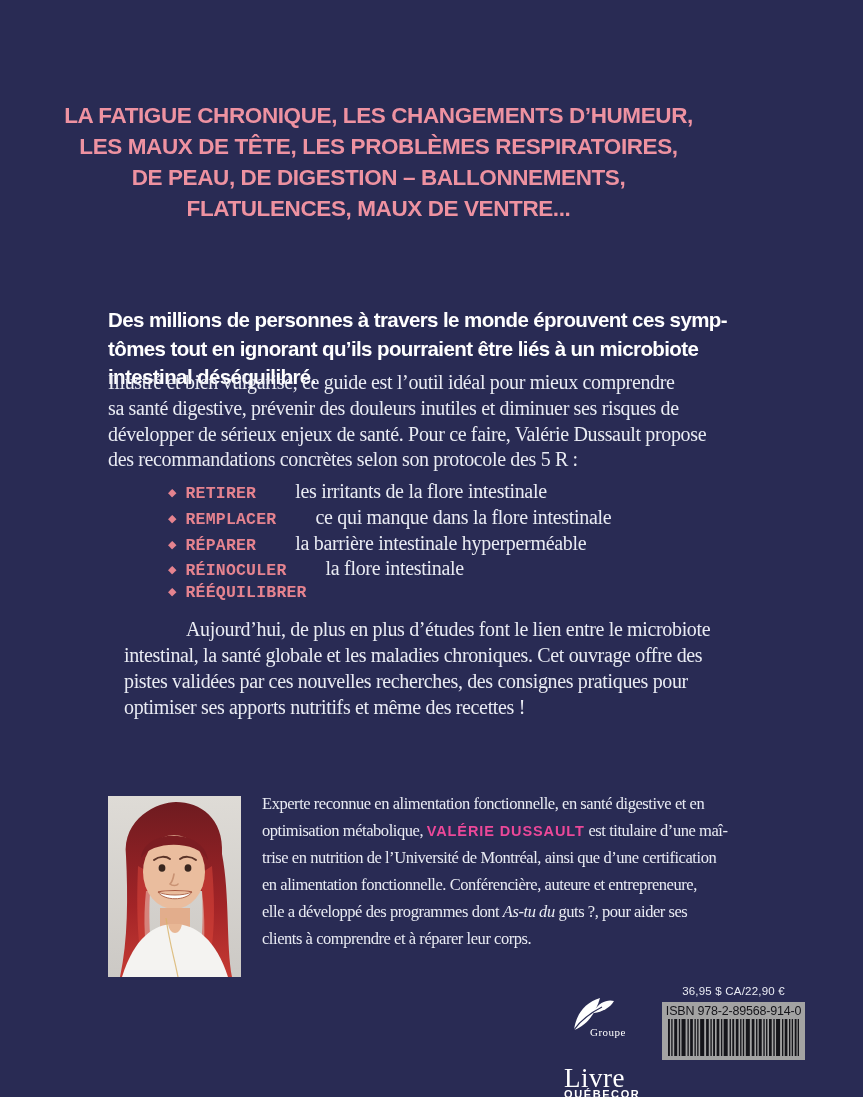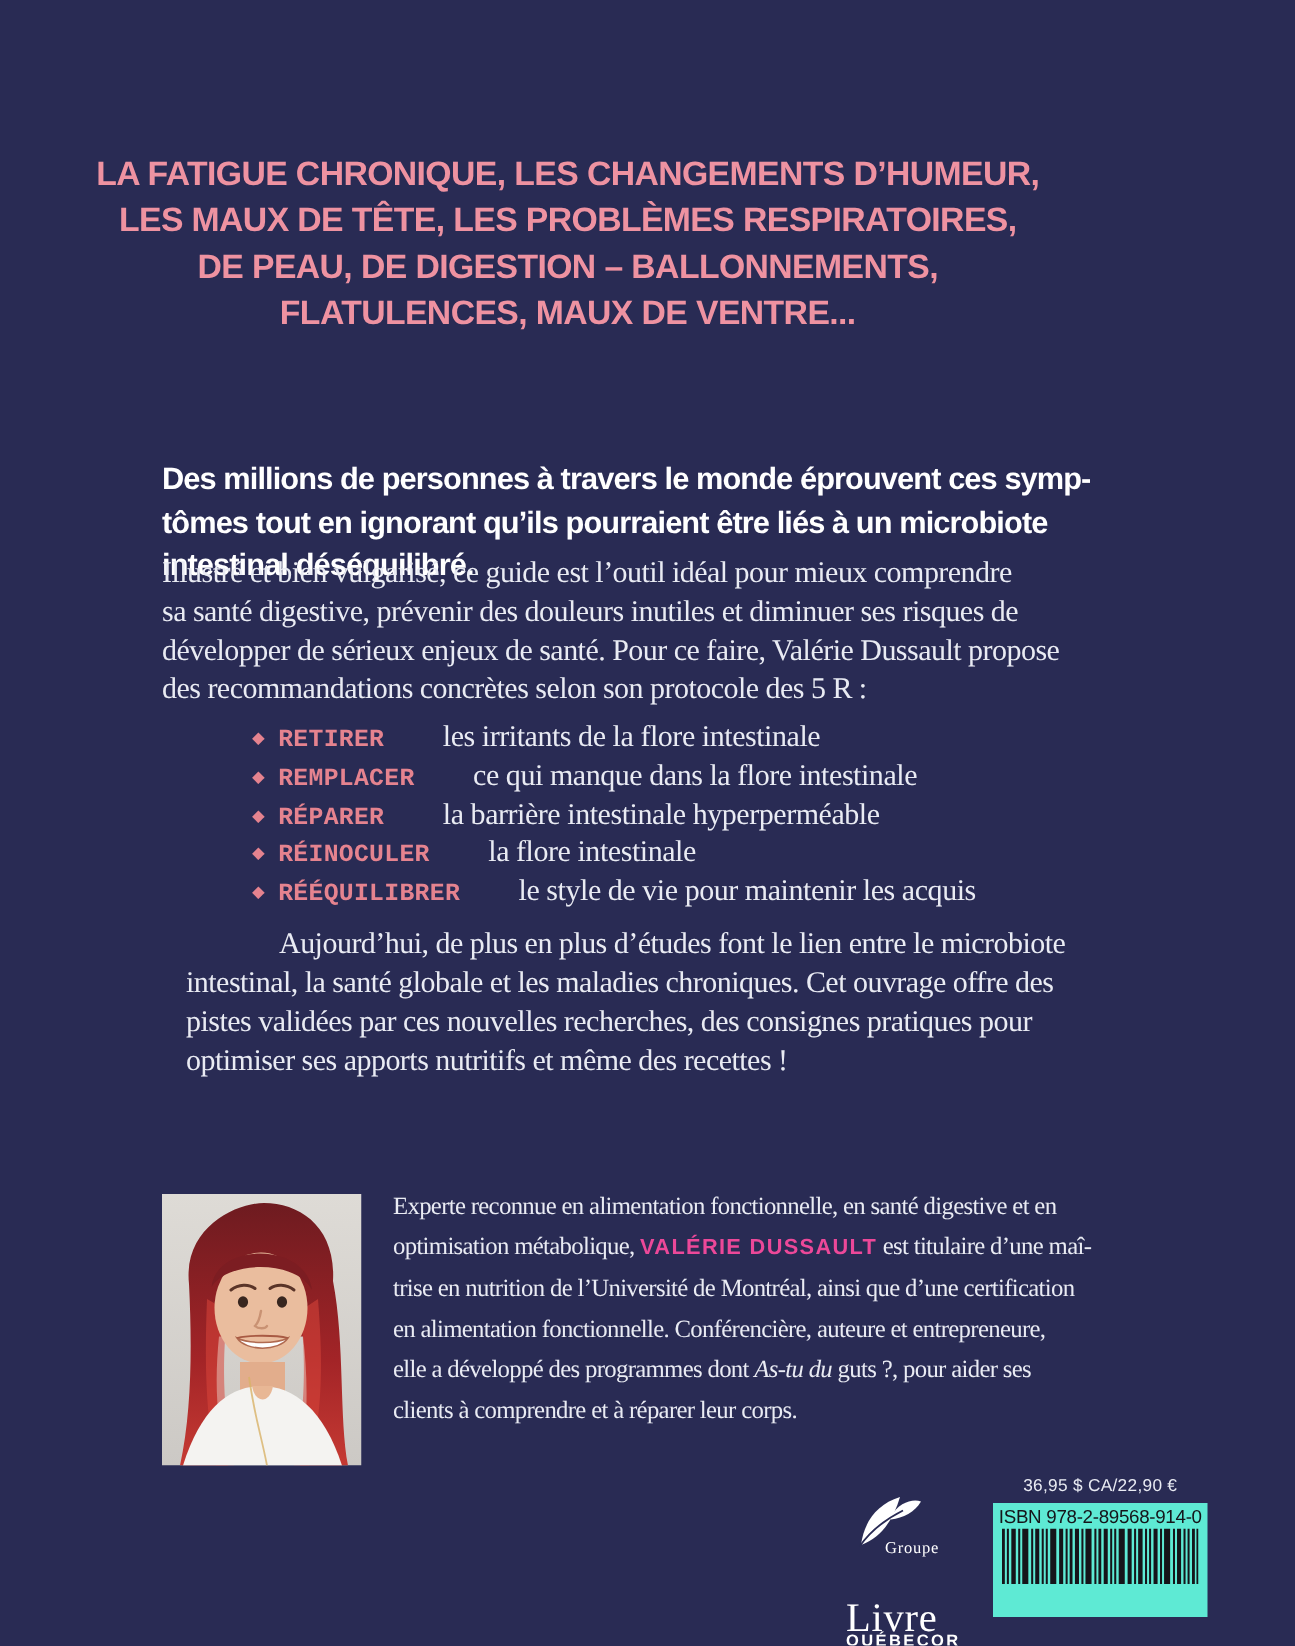--- a/index.html
+++ b/index.html
@@ -74,22 +74,22 @@
   .italic{font-style:italic;}
   
   .price{
     position:absolute;top:985px;left:662px;width:143px;
     text-align:center;
     font-family:"Liberation Sans", sans-serif;
     font-size:11.5px;letter-spacing:0.2px;
     color:#e9ebf3;
   }
   .isbn-box{
-    position:absolute;top:1002px;left:662px;width:143px;height:76px;
-    background:#5eead4;
+    position:absolute;top:1002px;left:662px;width:143px;height:58px;
+    background:#a3a3a3;
   }
   .isbn-text{
     text-align:center;
     font-family:"Liberation Sans", sans-serif;
     font-size:12.5px;color:#15151a;
     padding-top:2px;letter-spacing:-0.2px;
   }
   .barcode{display:block;margin:1px auto 0;width:131px;height:37px;}
   
   .publisher{
@@ -146,21 +146,20 @@
       <span class="ptext">la barrière intestinale hyperperméable</span>
     </div>
     <div class="protocol-item">
       <span class="bullet">◆</span>
       <span class="keyword">RÉINOCULER</span>
       <span class="ptext">la flore intestinale</span>
     </div>
     <div class="protocol-item">
       <span class="bullet">◆</span>
       <span class="keyword">RÉÉQUILIBRER</span>
-      <span class="ptext">le style de vie pour maintenir les acquis</span>
     </div>
   </div>
 
 <div class="serif-par closing">Aujourd’hui, de plus en plus d’études font le lien entre le microbiote
 intestinal, la santé globale et les maladies chroniques. Cet ouvrage offre des
 pistes validées par ces nouvelles recherches, des consignes pratiques pour
 optimiser ses apports nutritifs et même des recettes !</div>
 
 <svg class="bio-photo" viewBox="0 0 133 181" xmlns="http://www.w3.org/2000/svg">
   <defs>

